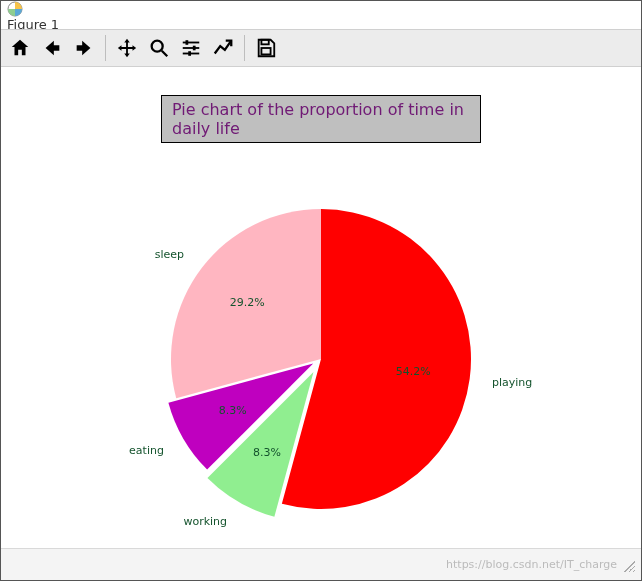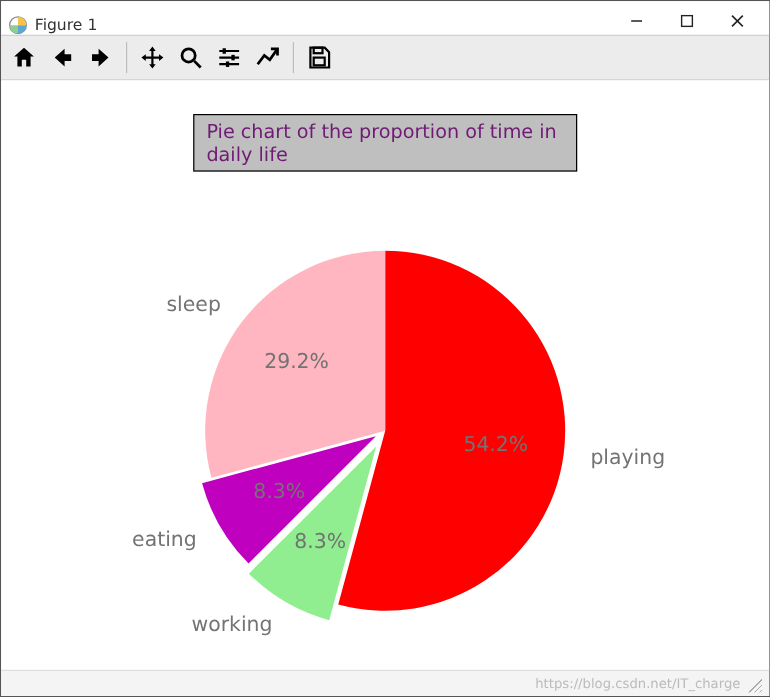--- a/index.html
+++ b/index.html
@@ -1,33 +1,33 @@
 <!DOCTYPE html>
 <html><head>
 <meta charset="utf-8">
 <style>
   * { box-sizing: border-box; margin: 0; padding: 0; }
   html, body { width: 642px; height: 581px; font-family: "DejaVu Sans", Arial, sans-serif; background: #fff; overflow: hidden; }
   .window { width: 642px; height: 581px; border: 1px solid #555; display: flex; flex-direction: column; background: #fff; }
-  .titlebar { height: 28px; background: #fff; display: flex; align-items: flex-end; padding: 0 6px; }
+  .titlebar { height: 28px; background: #fff; display: flex; align-items: flex-start; padding: 0 6px; flex-direction: column; }
   .titlebar .icon { width: 16px; height: 16px; margin-right: 6px; }
   .titlebar .title { flex: 0 0 auto; font-size: 13px; color: #333; }
   .titlebar .spacer { flex: 1; }
   .titlebar .winbtn { width: 42px; height: 24px; display: flex; align-items: center; justify-content: center; color: #333; }
   .titlebar .winbtn svg { width: 11px; height: 11px; }
   .toolbar { height: 38px; background: #ececec; display: flex; align-items: center; padding: 0 4px; gap: 2px; border-top: 1px solid #d0d0d0; border-bottom: 1px solid #d0d0d0; }
   .toolbar .tbtn { width: 30px; height: 30px; display: flex; align-items: center; justify-content: center; }
   .toolbar .sep { width: 1px; height: 26px; background: #bdbdbd; margin: 0 4px; }
   .toolbar .tbtn svg { width: 22px; height: 22px; }
   .canvas { flex: 1; position: relative; background: #fff; }
   .chart-title-box { position: absolute; left: 50%; top: 28px; transform: translateX(-50%); border: 1.5px solid #000; background: #bfbfbf; padding: 4px 10px; font-size: 16px; color: #701a75; }
   .pie-wrap { position: absolute; left: 50%; top: 292px; transform: translate(-50%, -50%); width: 340px; height: 340px; }
   .pie-svg { width: 340px; height: 340px; overflow: visible; }
-  .lbl { position: absolute; font-size: 17px; color: #737373; white-space: nowrap; }
-  .status { height: 22px; background: #f4f4f4; border-top: 1px solid #d9d9d9; display: flex; align-items: center; justify-content: flex-end; padding-right: 6px; color: #bbb; font-size: 11px; }
+  .lbl { position: absolute; font-size: 11px; color: #14532d; white-space: nowrap; }
+  .status { height: 32px; background: #f4f4f4; border-top: 1px solid #d9d9d9; display: flex; align-items: center; justify-content: flex-end; padding-right: 6px; color: #bbb; font-size: 11px; }
   .grip { width: 14px; height: 14px; margin-left: 4px; background:
     linear-gradient(135deg, transparent 0 60%, #aaa 60% 65%, transparent 65% 75%, #aaa 75% 80%, transparent 80% 90%, #aaa 90% 95%, transparent 95%); }
 </style>
 </head>
 <body>
 
 <div class="window">
 
   <div class="titlebar">
     <span class="icon">

